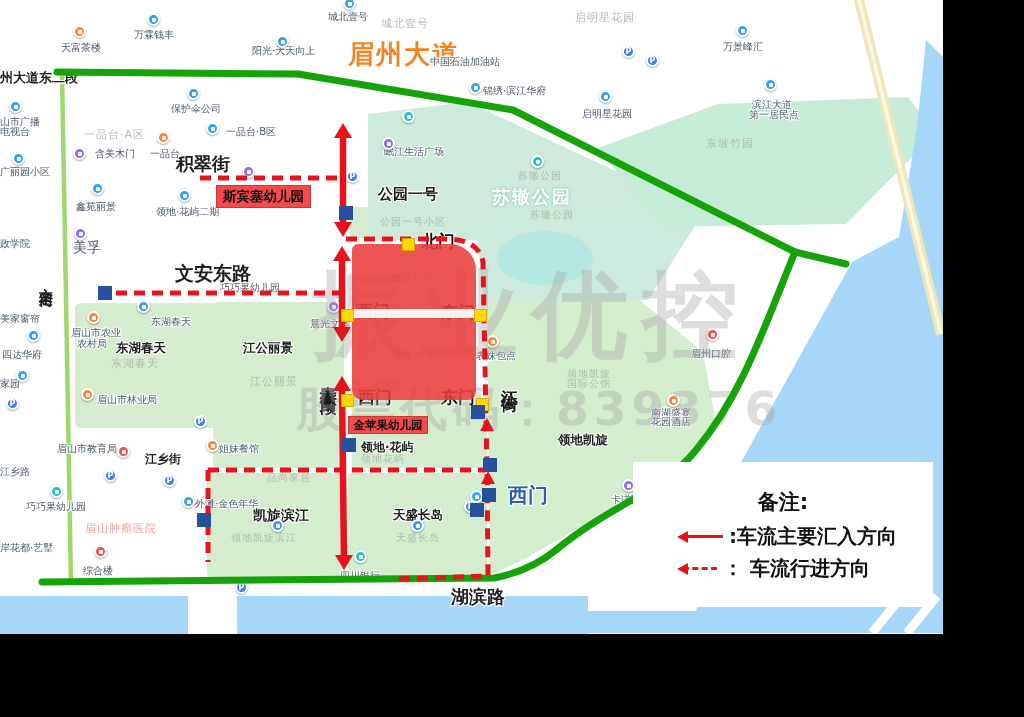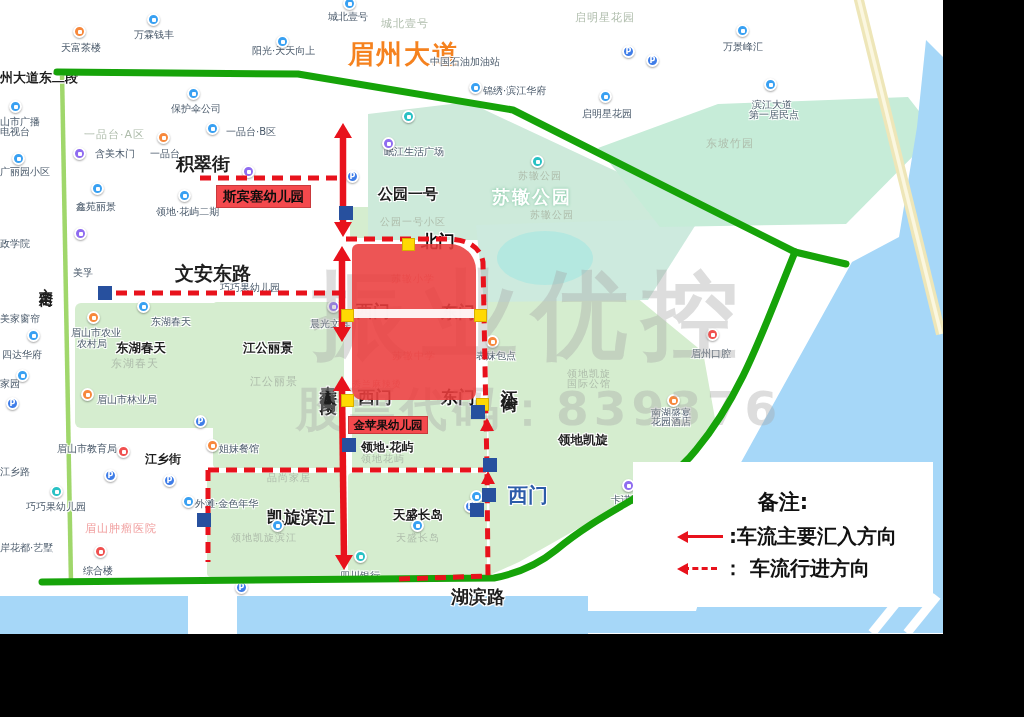--- a/index.html
+++ b/index.html
@@ -112,21 +112,21 @@
         <div class="lbl st halo" style="left: 176px; top: 154px; font-size: 18px;">积翠街</div>
         <div class="lbl st halo" style="left: 175px; top: 263px; font-size: 19px;">文安东路</div>
         <div class="lbl stv halo" style="left: 38px; top: 276px; font-size: 14px;">文定街</div>
         <div class="lbl stv halo" style="left: 319px; top: 372px; font-size: 17px;">青衣街南段</div>
         <div class="lbl stv halo" style="left: 500px; top: 375px; font-size: 17px;">江公街</div>
         <div class="lbl st halo" style="left: 145px; top: 453px; font-size: 12px;">江乡街</div>
         <div class="lbl st halo" style="left: 451px; top: 587px; font-size: 18px;">湖滨路</div>
         <div class="lbl st halo" style="left: 378px; top: 186px; font-size: 15px;">公园一号</div>
         <div class="lbl st halo" style="left: 116px; top: 341px; font-size: 12.5px;">东湖春天</div>
         <div class="lbl st halo" style="left: 243px; top: 341px; font-size: 12.5px;">江公丽景</div>
-        <div class="lbl st halo" style="left: 253px; top: 508px; font-size: 17px; margin-left: 14px;">凯旋滨江</div>
+        <div class="lbl st halo" style="left: 253px; top: 508px; font-size: 14px;">凯旋滨江</div>
         <div class="lbl st halo" style="left: 393px; top: 508px; font-size: 12.5px;">天盛长岛</div>
         <div class="lbl st halo" style="left: 558px; top: 433px; font-size: 12.5px;">领地凯旋</div>
         <div class="lbl st halo" style="left: 361px; top: 441px; font-size: 12px;">领地·花屿</div>
         <div class="lbl gate halo" style="left: 421px; top: 232px; font-size: 17px;">北门</div>
         <div class="lbl gate halo" style="left: 356px; top: 302px; font-size: 17px;">西门</div>
         <div class="lbl gate halo" style="left: 441px; top: 303px; font-size: 17px;">东门</div>
         <div class="lbl gate halo" style="left: 358px; top: 388px; font-size: 17px;">西门</div>
         <div class="lbl gate halo" style="left: 441px; top: 388px; font-size: 17px;">东门</div>
         <div class="lbl gate-blue halo" style="left: 508px; top: 484px; font-size: 20px;">西门</div>
         <div class="lbl school" style="left: 379px; top: 251px; font-size: 19px;">苏辙小学</div>
@@ -153,21 +153,21 @@
         <div class="lbl poi halo" style="left: 61px; top: 42px; font-size: 10px;">天富茶楼</div>
         <div class="lbl poi halo" style="left: 134px; top: 29px; font-size: 10px;">万霖钱丰</div>
         <div class="lbl poi halo" style="left: 252px; top: 45px; font-size: 10px;">阳光·天天向上</div>
         <div class="lbl poi halo" style="left: 328px; top: 11px; font-size: 10px;">城北壹号</div>
         <div class="lbl poi halo" style="left: 171px; top: 103px; font-size: 10px;">保护伞公司</div>
         <div class="lbl poi halo" style="left: 226px; top: 126px; font-size: 10px;">一品台·B区</div>
         <div class="lbl poi halo" style="left: 150px; top: 148px; font-size: 10px;">一品台</div>
         <div class="lbl poi halo" style="left: 75px; top: 148px; font-size: 10px; margin-left: 20px;">含美木门</div>
         <div class="lbl poi halo" style="left: 76px; top: 201px; font-size: 10px;">鑫苑丽景</div>
         <div class="lbl poi halo" style="left: 156px; top: 206px; font-size: 10px;">领地·花屿二期</div>
-        <div class="lbl poi halo" style="left: 73px; top: 240px; font-size: 10px; margin-top: 27px;">美孚</div>
+        <div class="lbl poi halo" style="left: 73px; top: 240px; font-size: 14px;">美孚</div>
         <div class="lbl poi halo" style="left: 384px; top: 146px; font-size: 10px;">岷江生活广场</div>
         <div class="lbl poi halo" style="left: 723px; top: 41px; font-size: 10px;">万景峰汇</div>
         <div class="lbl poi halo" style="left: 483px; top: 85px; font-size: 10px;">锦绣·滨江华府</div>
         <div class="lbl poi halo" style="left: 582px; top: 108px; font-size: 10px;">启明星花园</div>
         <div class="lbl poi halo" style="left: 752px; top: 99px; font-size: 10px;">滨江大道</div>
         <div class="lbl poi halo" style="left: 749px; top: 109px; font-size: 10px;">第一居民点</div>
         <div class="lbl poi halo" style="left: 430px; top: 56px; font-size: 10px;">中国石油加油站</div>
         <div class="lbl poi halo" style="left: 220px; top: 282px; font-size: 10px;">巧巧果幼儿园</div>
         <div class="lbl poi halo" style="left: 151px; top: 316px; font-size: 10px;">东湖春天</div>
         <div class="lbl poi halo" style="left: 71px; top: 327px; font-size: 10px;">眉山市农业</div>

